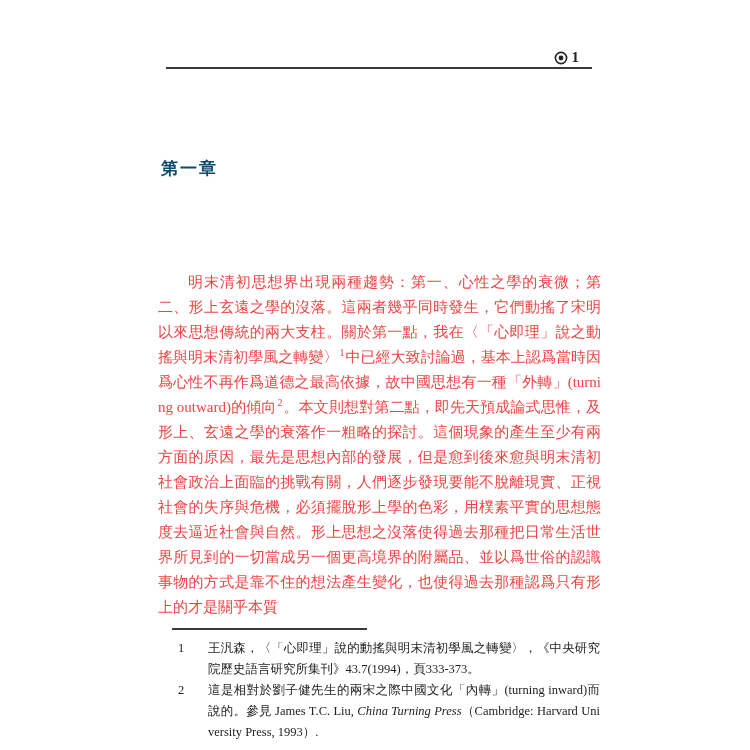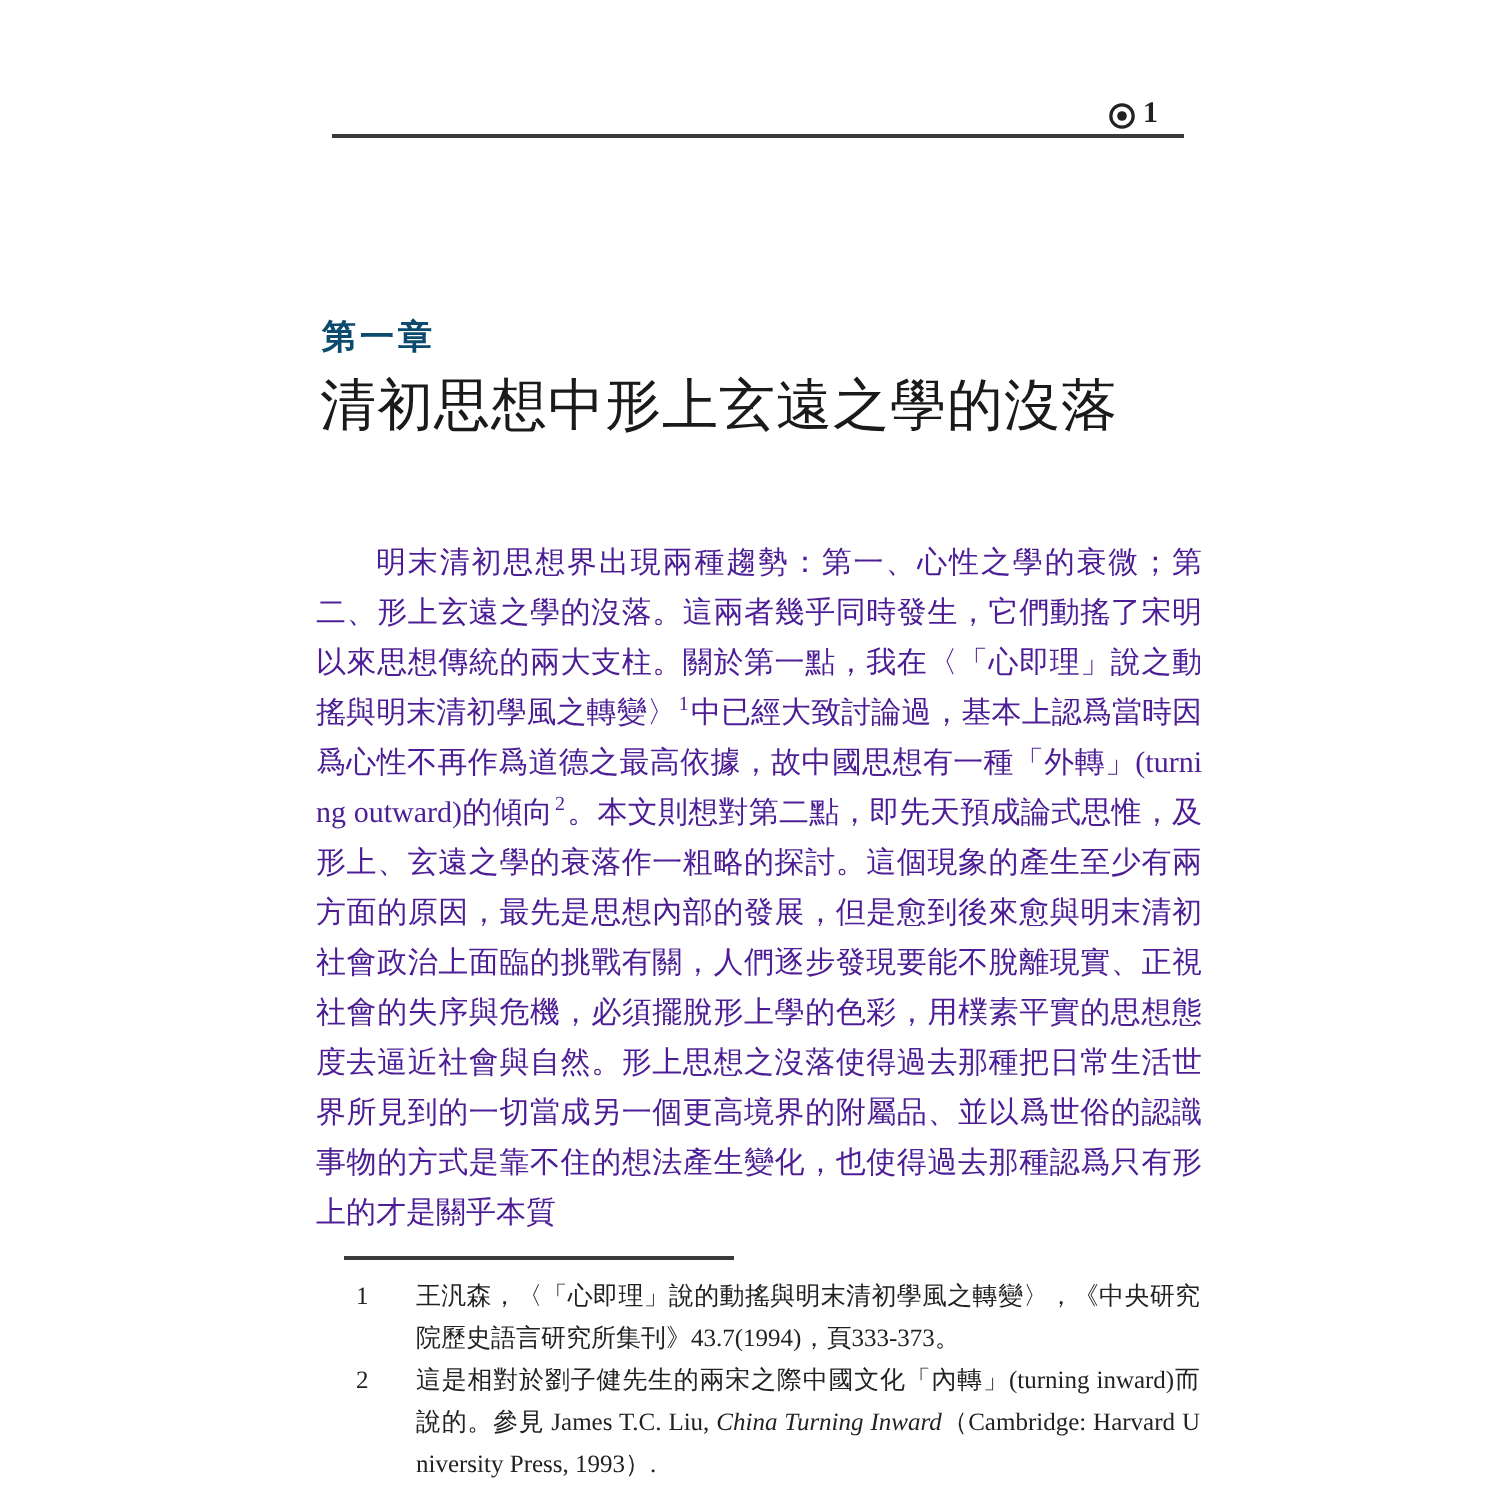--- a/index.html
+++ b/index.html
@@ -71,21 +71,21 @@
   .body-text {
     position: absolute;
     top: 270px;
     left: 158px;
     width: 443px;
     margin: 0;
     font-size: 15px;
     line-height: 25px;
     text-align: justify;
     text-indent: 2em;
-    color: #4c1d95;
+    color: #ef4444;
     word-break: break-all;
   }
   sup.fn-ref {
     font-size: 10px;
     line-height: 0;
     vertical-align: super;
     margin: 0 1px;
   }
 
   
@@ -128,31 +128,30 @@
   <div class="pageno-block">
     <svg class="logo-icon" width="14" height="14" viewBox="0 0 14 14" aria-hidden="true">
       <circle cx="7" cy="7" r="5.6" fill="none" stroke="#222222" stroke-width="1.6"></circle>
       <circle cx="7" cy="7" r="2.4" fill="#222222"></circle>
     </svg>
     <span class="pageno">1</span>
   </div>
   <div class="header-rule"></div>
 
   <div class="chapter-label">第一章</div>
-  <h1 class="chapter-title">清初思想中形上玄遠之學的沒落</h1>
 
   <p class="body-text"><span>明末清初思想界出現兩種趨勢：第一、心性之學的衰微；第二、形上玄遠之學的沒落。這兩者幾乎同時發生，它們動搖了宋明以來思想傳統的兩大支柱。關於第一點，我在〈「心即理」說之動搖與明末清初學風之轉變〉</span><sup class="fn-ref">1</sup><span>中已經大致討論過，基本上認爲當時因爲心性不再作爲道德之最高依據，故中國思想有一種「外轉」(turning outward)的傾向</span><sup class="fn-ref">2</sup><span>。本文則想對第二點，即先天預成論式思惟，及形上、玄遠之學的衰落作一粗略的探討。這個現象的產生至少有兩方面的原因，最先是思想內部的發展，但是愈到後來愈與明末清初社會政治上面臨的挑戰有關，人們逐步發現要能不脫離現實、正視社會的失序與危機，必須擺脫形上學的色彩，用樸素平實的思想態度去逼近社會與自然。形上思想之沒落使得過去那種把日常生活世界所見到的一切當成另一個更高境界的附屬品、並以爲世俗的認識事物的方式是靠不住的想法產生變化，也使得過去那種認爲只有形上的才是關乎本質</span></p>
 
   <div class="fn-rule"></div>
   <div class="footnotes">
 
     <div class="fn">
       <span class="fn-num">1</span>
       <span class="fn-text">王汎森，〈「心即理」說的動搖與明末清初學風之轉變〉，《中央研究院歷史語言研究所集刊》43.7(1994)，頁333-373。</span>
     </div>
 
     <div class="fn">
       <span class="fn-num">2</span>
-      <span class="fn-text"><span>這是相對於劉子健先生的兩宋之際中國文化「內轉」(turning inward)而說的。參見 James T.C. Liu, </span><i>China Turning Inward</i><span>（Cambridge: Harvard University Press, 1993）.</span></span>
+      <span class="fn-text"><span>這是相對於劉子健先生的兩宋之際中國文化「內轉」(turning inward)而說的。參見 James T.C. Liu, </span><i>China Turning Press</i><span>（Cambridge: Harvard University Press, 1993）.</span></span>
     </div>
 
   </div>
 </div>
 
 </body></html>

